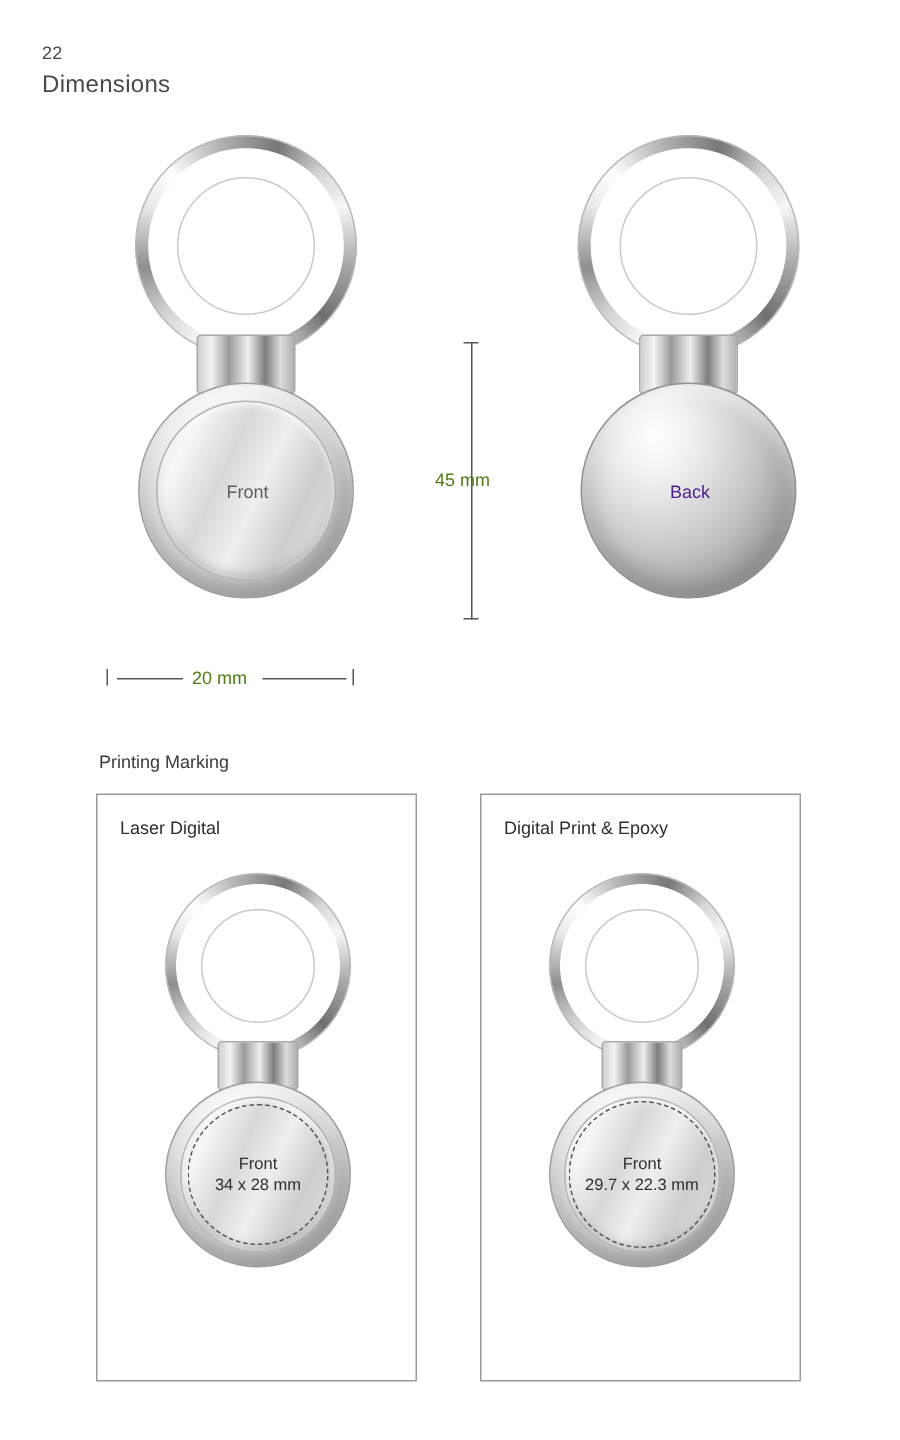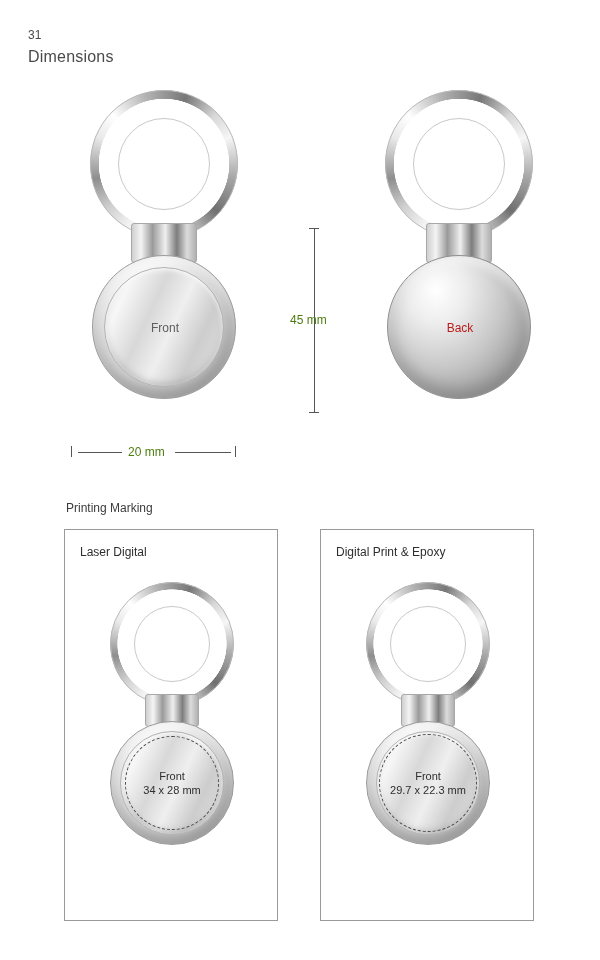--- a/index.html
+++ b/index.html
@@ -79,21 +79,21 @@
     position: absolute; border-radius: 50%;
     background:
       radial-gradient(ellipse at 34% 24%, #ffffff 0%, #ededed 22%, #c6c6c6 52%, #9b9b9b 78%, #767676 100%);
     border: 1px solid #8f8f8f;
     box-shadow: inset 0 -8px 16px rgba(110,110,110,.5), inset 0 6px 10px rgba(255,255,255,.75);
   }
   .face-label {
     position: absolute; width: 100%; text-align: center;
     font-size: 12px; color: #5d5d5d;
   }
-  .face-label.dark { color: #b91c1c; }
+  .face-label.dark { color: #4c1d95; }
 
   .print-area {
     position: absolute; border-radius: 50%;
     border: 1px dashed #4d4d4d;
   }
   .area-text {
     position: absolute; width: 100%; text-align: center;
     font-size: 11px; color: #2e2e2e; line-height: 14px;
   }
 
@@ -119,21 +119,21 @@
   }
   .pp-box-title {
     position: absolute; font-size: 12px; color: #2e2e2e;
   }
 </style>
 </head>
 <body>
 
 <div class="page">
 
-  <div class="hdr-num">31</div>
+  <div class="hdr-num">22</div>
   <div class="hdr-title">Dimensions</div>
 
   <div class="keyring" style="left:70px; top:90px; width:190px; height:330px;">
     <div class="ring" style="left:20px; top:0px; width:148px; height:148px;"></div>
     <div class="ring-outline" style="left:20px; top:0px; width:148px; height:148px;"></div>
     <div class="ring-inline" style="left:48px; top:28px; width:92px; height:92px;"></div>
 
     <div class="neck" style="left:61px; top:133px; width:66px; height:40px;"></div>
 
     <div class="disc" style="left:22px; top:165px; width:144px; height:144px;"></div>

